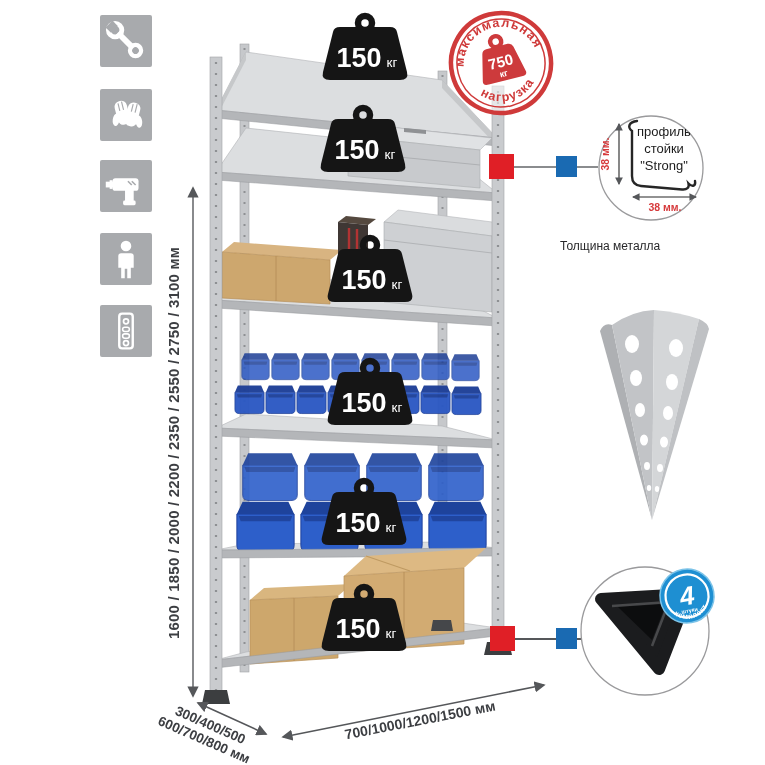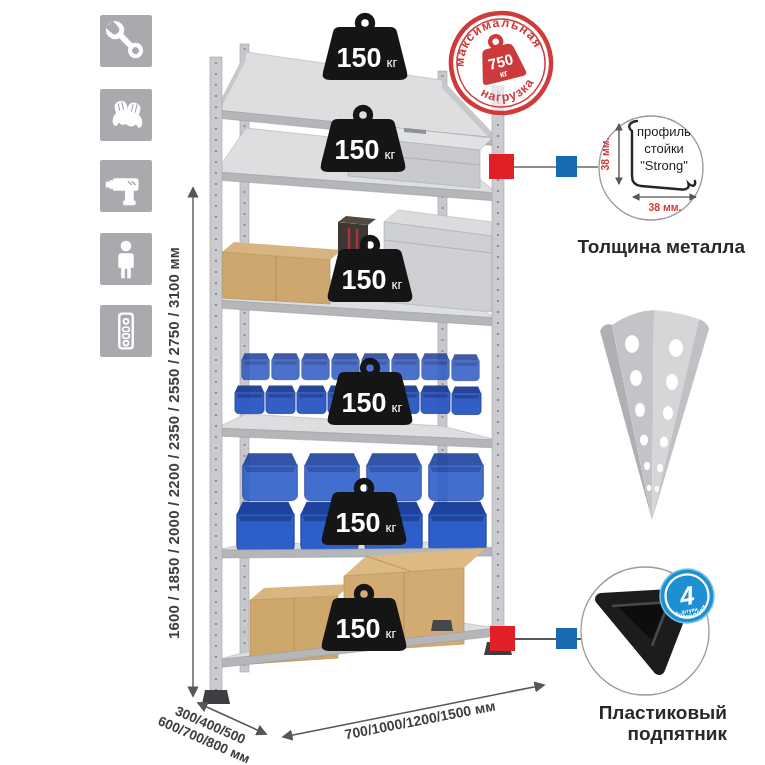--- a/index.html
+++ b/index.html
@@ -10,21 +10,21 @@
   .icon-tile svg{display:block;}
   .weight-badge{position:absolute;width:100px;height:74px;}
   .weight-badge svg{display:block;}
   .dim-label{position:absolute;color:#3c3e42;font-weight:700;white-space:nowrap;}
   .dim-vertical{left:-79px;top:432px;width:510px;height:22px;text-align:center;font-size:15px;
                 transform:rotate(-90deg);letter-spacing:.2px;}
   .dim-depth{left:127px;top:717px;width:160px;text-align:center;font-size:13.5px;line-height:16px;
              transform:rotate(23.5deg);}
   .dim-width{left:290px;top:712px;width:260px;text-align:center;font-size:14px;
              transform:rotate(-11deg);}
-  .caption{position:absolute;text-align:right;color:#28282a;font-size:19px;line-height:21px;font-weight:700;}
+  .caption{position:absolute;text-align:left;color:#28282a;font-size:12px;line-height:21px;font-weight:400;}
   .caption-profile{left:560px;top:236px;width:185px;}
   .caption-foot{left:567px;top:702px;width:160px;}
 </style>
 </head>
 <body>
 
 <div class="stage">
 
   <svg class="scene" width="765" height="765" viewBox="0 0 765 765">
     <defs>
@@ -334,18 +334,14 @@
   <div class="dim-label dim-vertical">1600 / 1850 / 2000 / 2200 / 2350 / 2550 / 2750 / 3100 мм</div>
   <div class="dim-label dim-depth">
     <div>300/400/500</div>
     <div>600/700/800 мм</div>
   </div>
   <div class="dim-label dim-width">700/1000/1200/1500 мм</div>
 
   <div class="caption caption-profile">
     <div>Толщина металла</div>
   </div>
-  <div class="caption caption-foot">
-    <div>Пластиковый</div>
-    <div>подпятник</div>
-  </div>
 
 </div>
 
 </body></html>

